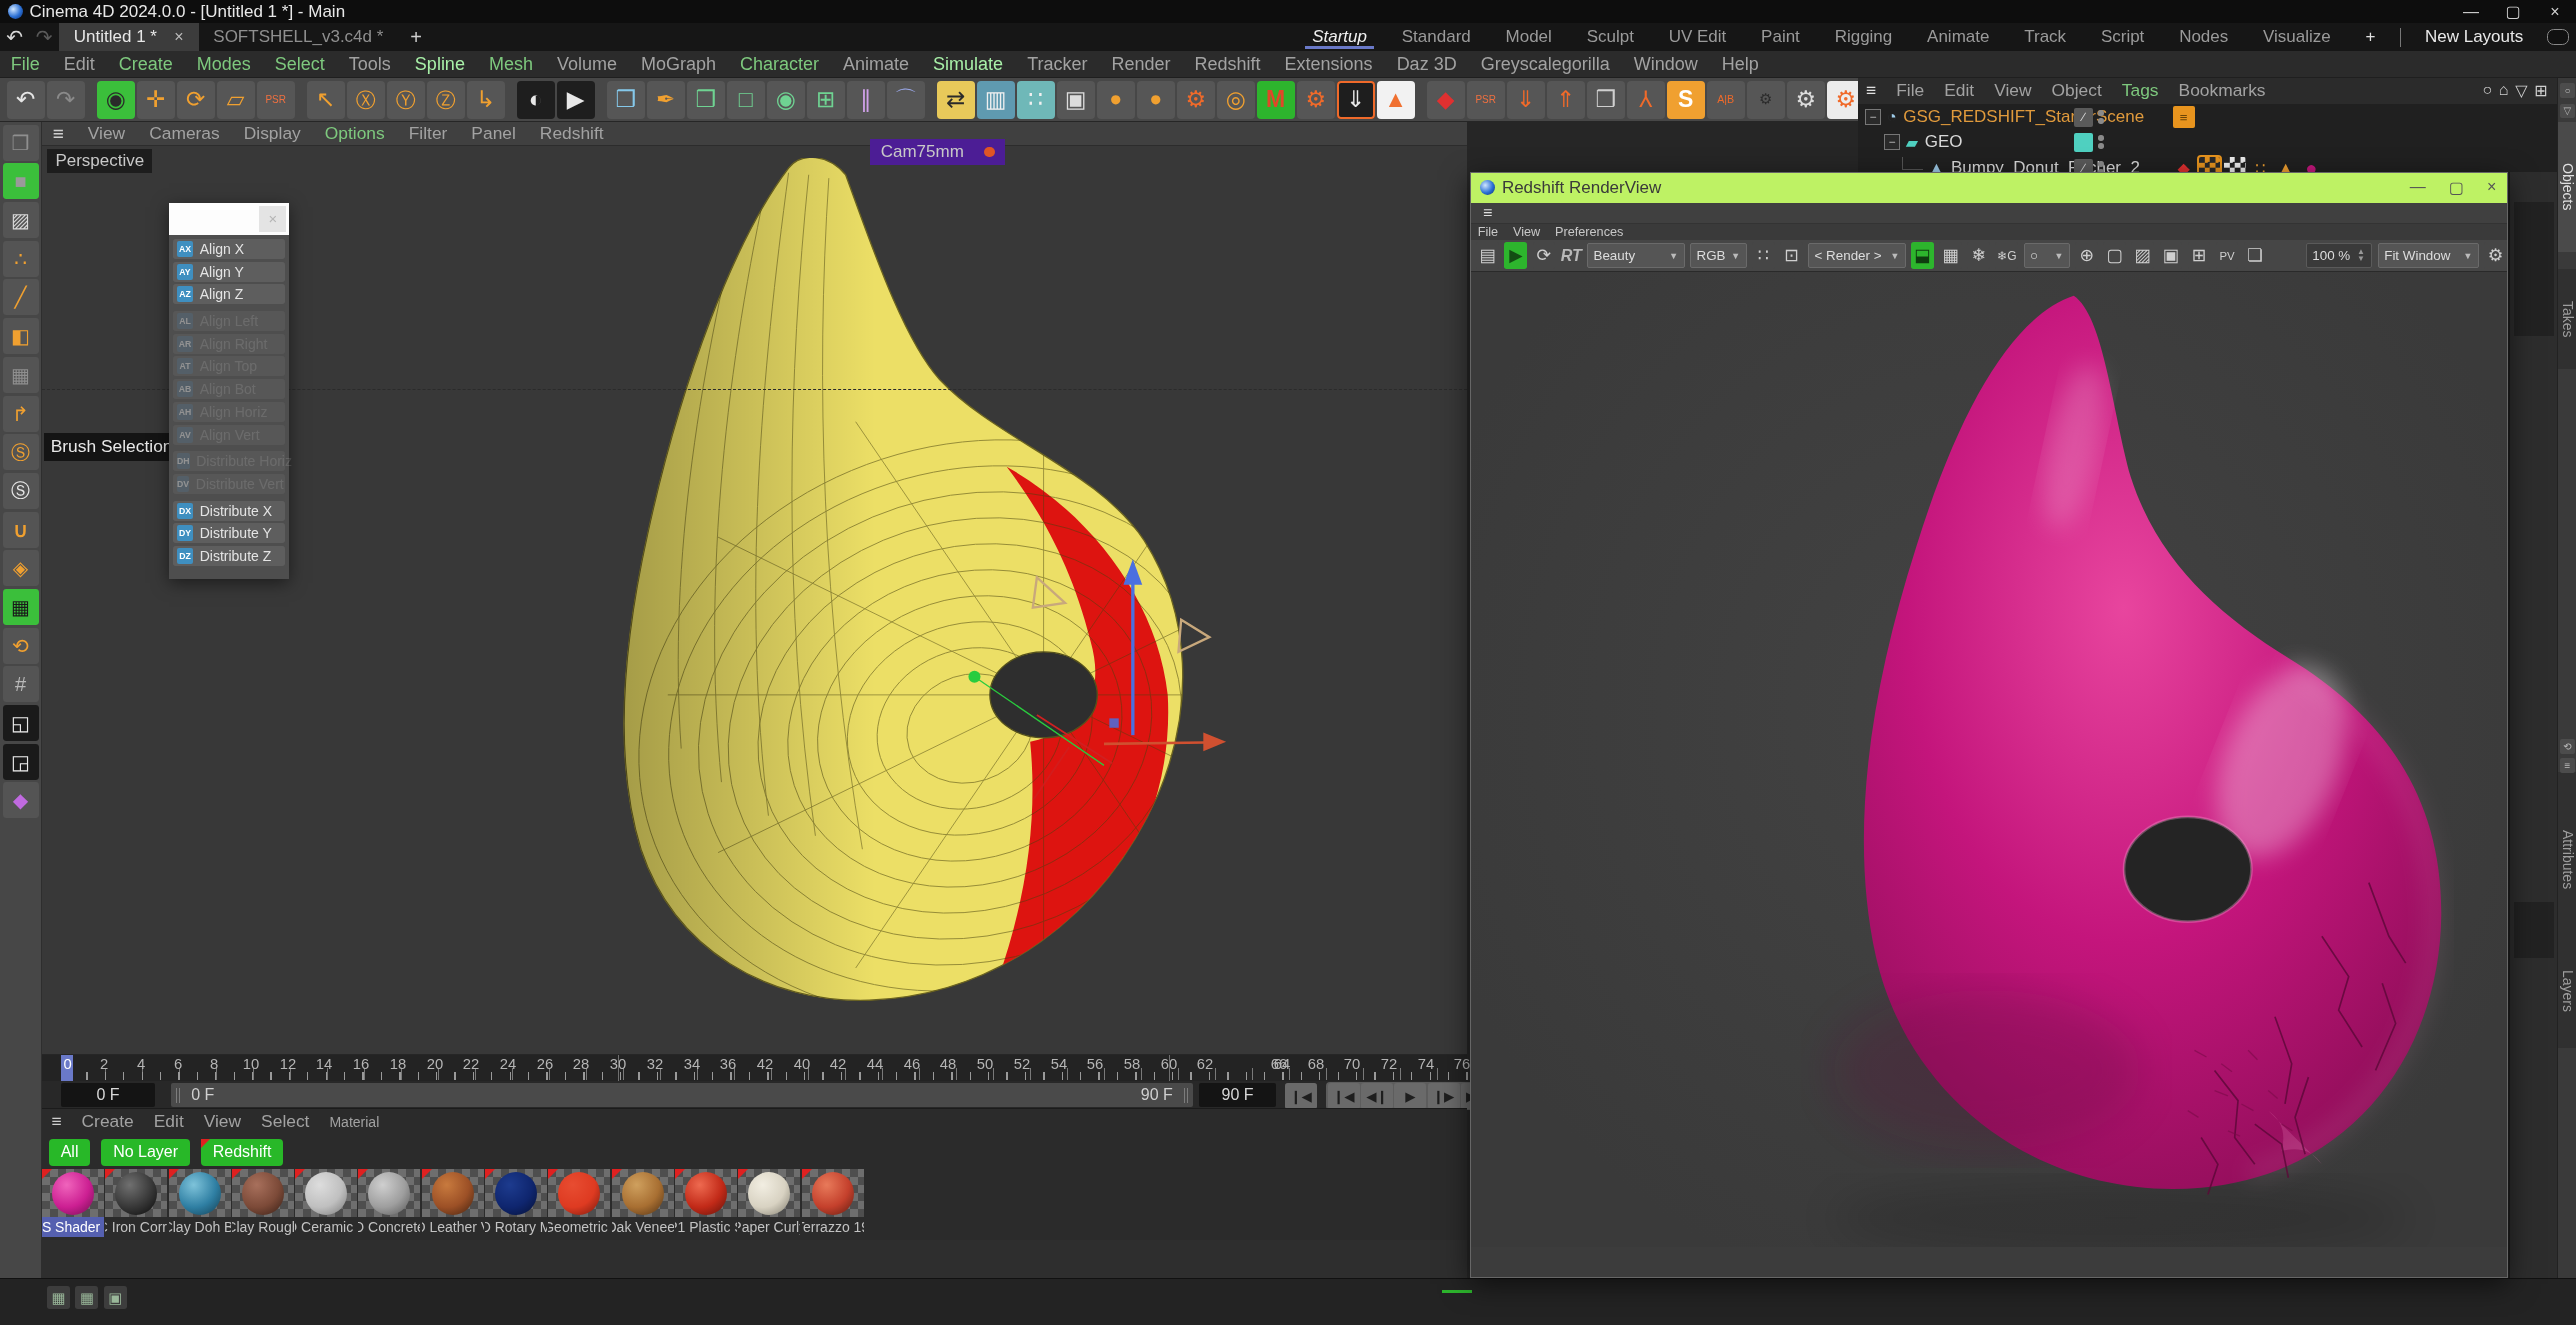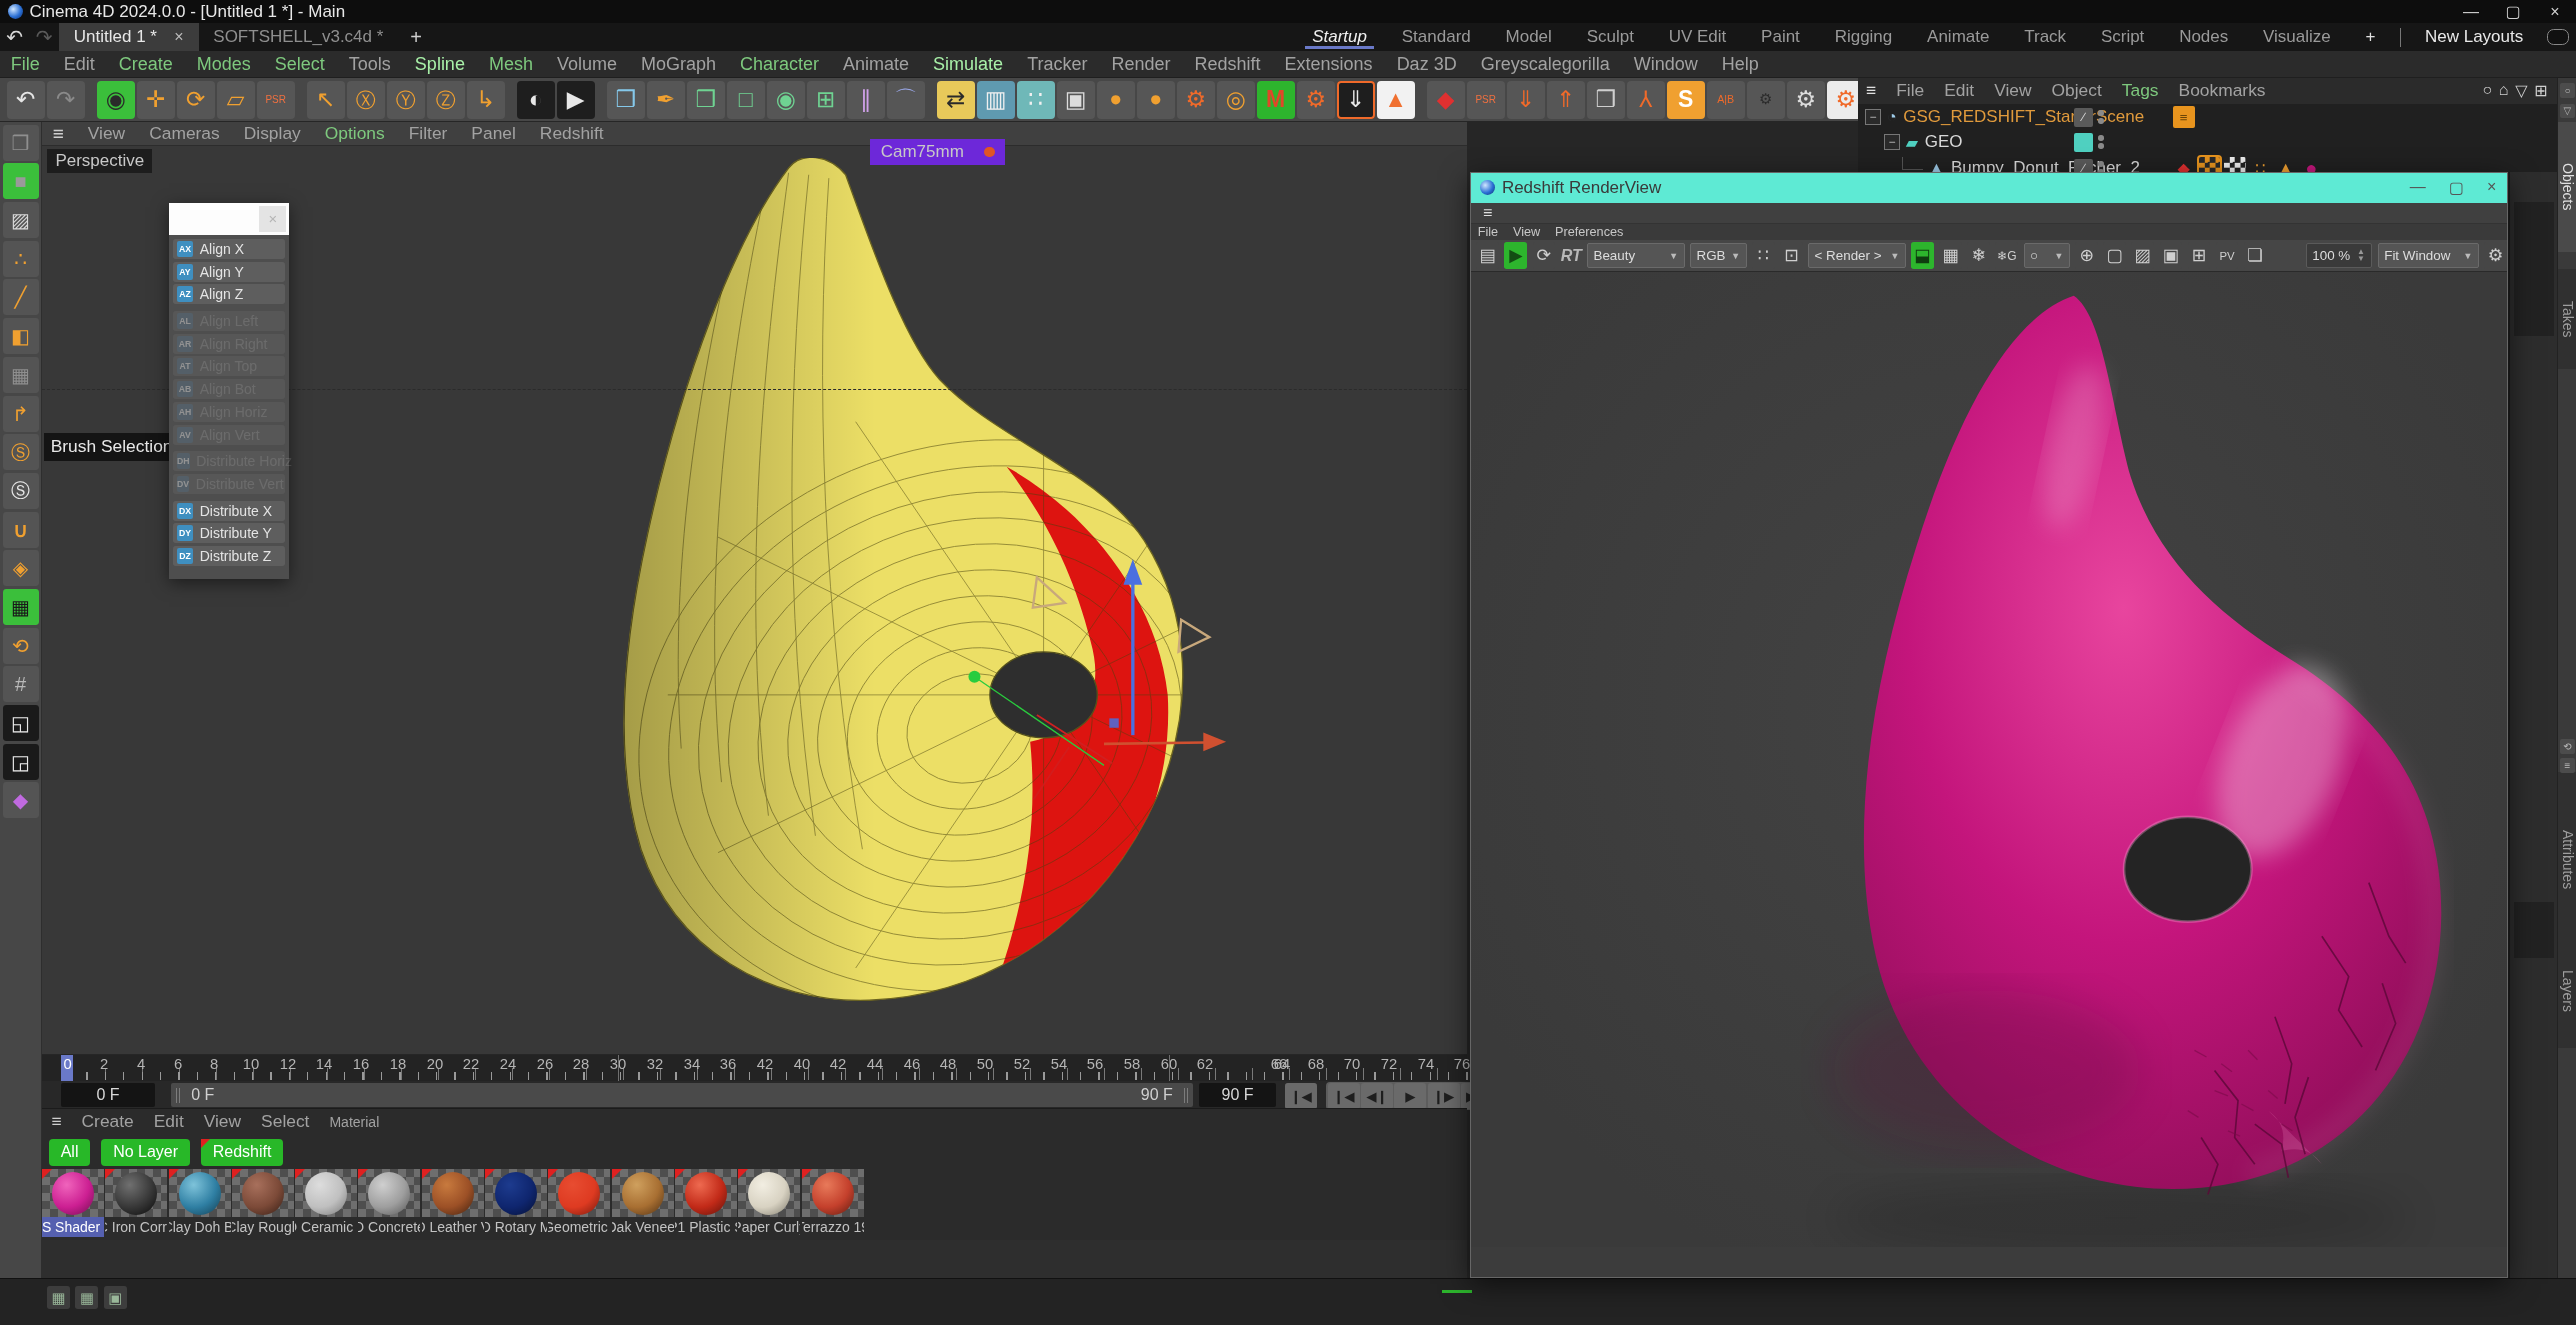--- a/index.html
+++ b/index.html
@@ -33,21 +33,21 @@
 .tsep{width:8px;height:38px;flex:0 0 auto}
 
 #leftrail{left:0;top:122px;width:42px;height:1159px;background:#474747;border-right:0.7px solid #2e2e2e;display:flex;flex-direction:column;align-items:center;padding-top:2.7px;gap:2.7px;box-sizing:border-box}
 .lbtn{width:36px;height:36px;border-radius:3.4px;background:#545454;display:flex;align-items:center;justify-content:center;flex:0 0 auto}
 .lbtn .g{font-size:20px;line-height:1}
 
 #viewport{left:42px;top:122px;width:1425px;height:932px;background:#383838;overflow:hidden}
 #vpmenu{position:absolute;left:0;top:0;width:100%;height:24px;background:#404040;border-bottom:0.7px solid #2c2c2c;display:flex;align-items:center;gap:24px;padding-left:10.7px;box-sizing:border-box}
 #vpmenu .hamb{color:#cfcfcf;font-size:19px}
 #persp{position:absolute;left:5.4px;top:27px;background:#1d1d1d;color:#c8c8c8;font-size:17px;padding:2px 8px}
-#camlabel{position:absolute;left:828px;top:17.4px;background:#6d28d9;color:#c8c8c8;font-size:17px;padding:2.7px 10.7px;display:flex;align-items:center;gap:20px}
+#camlabel{position:absolute;left:828px;top:17.4px;background:#4c1d95;color:#c8c8c8;font-size:17px;padding:2.7px 10.7px;display:flex;align-items:center;gap:20px}
 #camdot{width:10.7px;height:10.7px;border-radius:50%;background:#e05525}
 #vpdash{position:absolute;left:0;top:267px;width:100%;border-top:1.3px dashed #2b2b2b}
 #brushsel{position:absolute;left:2px;top:311px;background:#141414;color:#e8e8e8;font-size:17.4px;padding:3.4px 6.7px;display:flex;align-items:center;gap:5.4px}
 #brushring{width:14.8px;height:14.8px;border-radius:50%;border:2px solid #e8941e}
 #vtstatus{position:absolute;left:1.3px;top:908px;width:585px;height:23.5px;background:#1c1c1c;color:#cfcfcf;font-size:17px;display:flex;align-items:center;padding-left:14.8px;box-sizing:border-box;border:0.7px solid #555}
 
 #alignpanel{position:absolute;left:127px;top:81px;width:120px;background:#4e4e4e;box-shadow:0 4px 16px rgba(0,0,0,.5)}
 #aptitle{height:32px;background:#fdfdfd;display:flex;align-items:center;justify-content:flex-end;padding-right:2.7px}
 #apclose{width:27px;height:25.5px;background:#e4e4e4;color:#b5b5b5;display:flex;align-items:center;justify-content:center;font-size:14.8px}
 #apbody{padding:4px 4px 6.7px}
@@ -123,21 +123,21 @@
 .tag-checkbw{background:conic-gradient(#eee 90deg,#222 90deg 180deg,#eee 180deg 270deg,#222 270deg) 0 0/10.7px 10.7px}
 
 #farcol{left:2509px;top:172px;width:48px;height:1106px;background:#2d2d2d;border-left:0.7px solid #1c1c1c}
 #farstrip{left:2557px;top:78px;width:19px;height:1200px;background:#3a3a3a;border-left:0.7px solid #222}
 .vtab{position:absolute;left:0;width:19px;writing-mode:vertical-rl;font-size:14px;color:#9e9e9e;display:flex;align-items:center;justify-content:center;background:#303030;padding:6.7px 0}
 .vtab.active{background:#4a4a4a;color:#e0e0e0}
 .fsq{position:absolute;left:2px;width:14.8px;height:14.8px;background:#4c4c4c;border-radius:2px;color:#bbb;font-size:10px;display:flex;align-items:center;justify-content:center}
 .fcblock{position:absolute;background:#222}
 
 #renderview{left:1470px;top:172px;width:1038px;height:1106px;background:#3c3c3c;box-shadow:0 6.7px 27px rgba(0,0,0,.6);border:0.7px solid #666;box-sizing:border-box}
-#rvtitle{position:absolute;left:0;top:0;width:100%;height:29.5px;background:#5eead4;display:flex;align-items:center;box-sizing:border-box}
+#rvtitle{position:absolute;left:0;top:0;width:100%;height:29.5px;background:#bef264;display:flex;align-items:center;box-sizing:border-box}
 #rvlogo{width:14.8px;height:14.8px;border-radius:50%;margin:0 6.7px 0 9.4px;background:radial-gradient(circle at 35% 35%,#cfe6ff,#2a6fd4 55%,#0c2a66)}
 #rvtitletext{font-size:17px;color:#3a3a3a}
 #rvctl{margin-left:auto;display:flex;padding-right:10.7px;gap:23px}
 #rvctl .wc{color:#555;font-size:16px}
 #rvhamb{position:absolute;left:0;top:29.5px;width:100%;height:21.5px;background:#404040;border-bottom:0.7px solid #333;display:flex;align-items:center;padding-left:12px;box-sizing:border-box;color:#e0e0e0;font-size:16px}
 #rvmenu{position:absolute;left:0;top:51px;width:100%;height:16px;background:#3a3a3a;display:flex;gap:14.8px;align-items:center;padding-left:6.7px;box-sizing:border-box}
 #rvmenu span{font-size:12.7px;color:#c8c8c8}
 #rvtoolbar{position:absolute;left:0;top:67px;width:100%;height:32px;background:#464646;border-bottom:0.7px solid #2a2a2a;display:flex;align-items:center;gap:5.4px;padding-left:5.4px;box-sizing:border-box}
 .rvbtn{width:27px;height:27px;border-radius:2.7px;display:flex;align-items:center;justify-content:center;font-size:17.4px;color:#cfcfcf;background:#464646}
 .rvdd{height:23px;background:#555;border:0.7px solid #6a6a6a;border-radius:2px;display:flex;align-items:center;justify-content:space-between;padding:0 5.4px;color:#ddd;font-size:13.4px}

